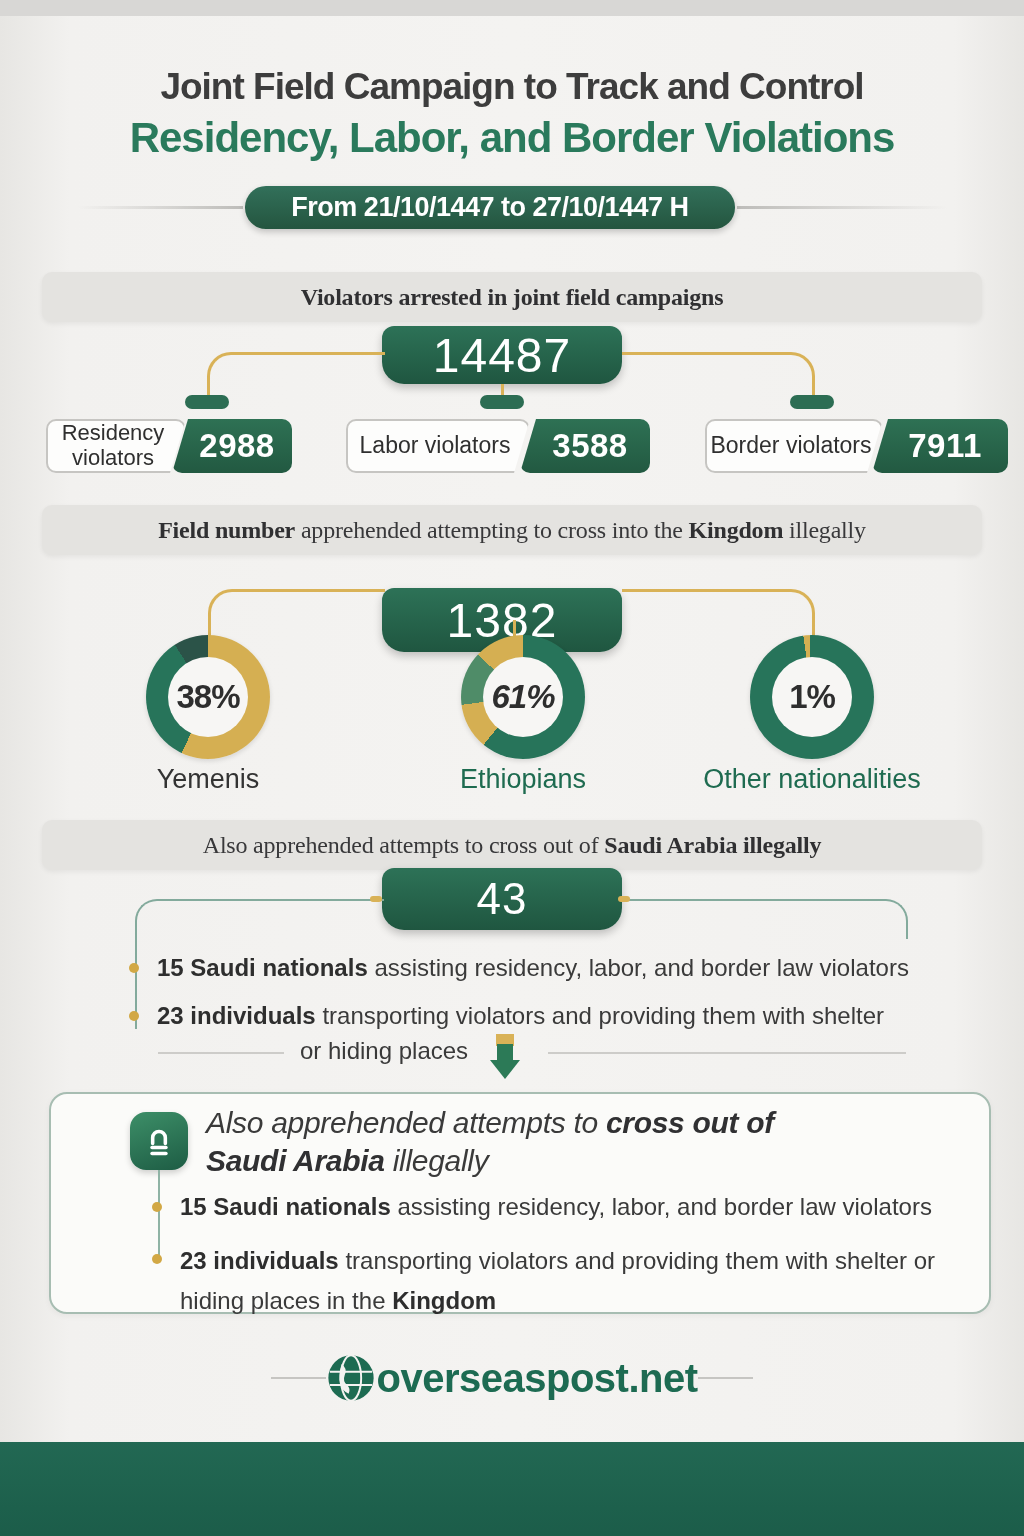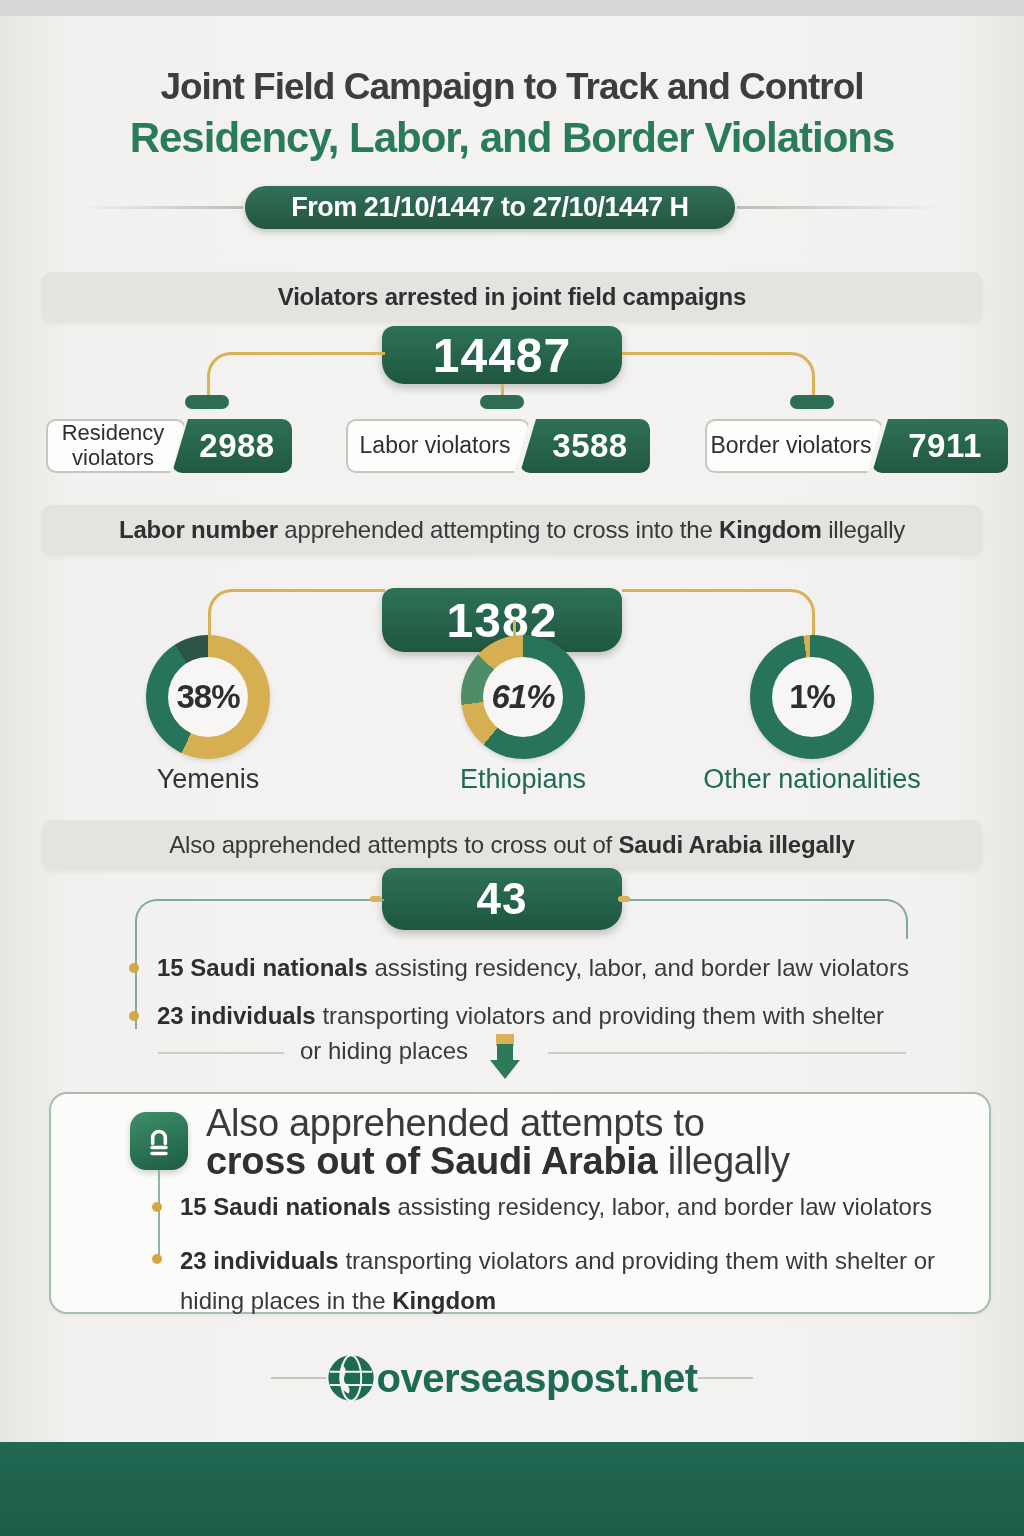--- a/index.html
+++ b/index.html
@@ -13,26 +13,26 @@
   .title2{position:absolute;top:98px;left:0;right:0;text-align:center;font-size:42px;font-weight:700;color:#2a7a5c;letter-spacing:-1px;}
   .date-pill{position:absolute;top:170px;left:245px;width:490px;height:43px;border-radius:21px;
     background:linear-gradient(180deg,#32705a,#24553f);color:#fff;font-weight:700;font-size:27px;
     display:flex;align-items:center;justify-content:center;box-shadow:0 3px 6px rgba(0,0,0,.2);letter-spacing:-0.5px;}
   .date-line{position:absolute;top:190px;height:3px;}
   .date-line.l{left:78px;width:165px;background:linear-gradient(90deg,rgba(180,179,176,0),#bdbcb9);}
   .date-line.r{left:737px;width:210px;background:linear-gradient(90deg,#bdbcb9,rgba(180,179,176,0));}
   
   .band{position:absolute;left:42px;width:940px;height:50px;background:#e4e3e0;border-radius:10px;
     display:flex;align-items:center;justify-content:center;font-size:24px;color:#38383a;
-    box-shadow:0 2px 5px rgba(0,0,0,.06);white-space:pre;letter-spacing:-0.2px;}
+    box-shadow:0 2px 5px rgba(0,0,0,.06);white-space:pre;letter-spacing:-0.2px;font-family:Liberation Serif, serif;}
   .band b{font-weight:700;color:#303032;}
   .band1{top:256px;} .band2{top:489px;} .band3{top:804px;}
   
   .total-box{position:absolute;left:382px;width:240px;background:linear-gradient(180deg,#2d7257,#1f5640);
-    border-radius:12px 12px 22px 22px;color:#fff;font-weight:700;display:flex;align-items:center;justify-content:center;
+    border-radius:12px 12px 22px 22px;color:#fff;font-weight:400;display:flex;align-items:center;justify-content:center;
     box-shadow:0 4px 9px rgba(0,0,0,.22);letter-spacing:1px;text-align:right;}
   .tb1{top:310px;height:58px;font-size:48px;}
   .tb2{top:572px;height:64px;font-size:48px;}
   .tb3{top:852px;height:62px;font-size:44px;}
   
   .conn{position:absolute;border:0 solid #d9b257;}
   .c1l{left:207px;top:336px;width:175px;height:43px;border-left-width:3px;border-top-width:3px;border-top-left-radius:24px;}
   .c1r{left:622px;top:336px;width:190px;height:43px;border-right-width:3px;border-top-width:3px;border-top-right-radius:24px;}
   .c2l{left:208px;top:573px;width:174px;height:46px;border-left-width:3px;border-top-width:3px;border-top-left-radius:24px;}
   .c2r{left:622px;top:573px;width:190px;height:46px;border-right-width:3px;border-top-width:3px;border-top-right-radius:24px;}
@@ -76,21 +76,21 @@
   .s3line2{position:absolute;left:300px;top:1021px;font-size:24px;color:#3a3a3a;}
   .hline{position:absolute;top:1036px;height:2px;background:#cdccc9;}
   .hl1{left:158px;width:126px;} .hl2{left:548px;width:358px;}
   .down-arrow{position:absolute;left:490px;top:1018px;}
   
   .callout{position:absolute;left:49px;top:1076px;width:942px;height:222px;background:#fbfbf9;
     border:2px solid #a7bdb2;border-radius:18px;box-shadow:0 2px 6px rgba(0,0,0,.05);box-sizing:border-box;}
   .co-icon{position:absolute;left:130px;top:1096px;width:58px;height:58px;border-radius:16px;
     background:linear-gradient(160deg,#3d8f68,#1d5c44);display:flex;align-items:center;justify-content:center;
     box-shadow:0 3px 6px rgba(0,0,0,.18);}
-  .co-heading{position:absolute;left:206px;top:1088px;width:600px;font-size:38px;line-height:38px;color:#3a3a3a;letter-spacing:-0.3px;}
+  .co-heading{position:absolute;left:206px;top:1088px;width:600px;font-size:30px;line-height:38px;color:#3a3a3a;letter-spacing:-0.3px;font-style:italic;}
   .co-heading b{font-weight:700;color:#303032;}
   .co-vline{position:absolute;left:158px;top:1154px;width:2px;height:92px;background:#8fb3a5;}
   .cod1{left:152px;top:1186px;} .cod2{left:152px;top:1238px;}
   .cob1{left:180px;top:1177px;} 
   .cob2{left:180px;top:1225px;width:775px;white-space:normal;line-height:40px;}
   
   .footer-row{position:absolute;left:0;right:0;top:1332px;height:60px;display:flex;align-items:center;justify-content:center;}
   .f-line{width:55px;height:2px;background:#c6c5c2;}
   .site{font-size:40px;font-weight:700;color:#1d6b52;letter-spacing:-0.5px;cursor:pointer;}
   .green-band{position:absolute;left:0;top:1426px;width:100%;height:110px;
@@ -117,21 +117,21 @@
   <div class="pill p2"></div>
   <div class="pill p3"></div>
 
   <div class="vlabel vl1">Residency violators</div>
   <div class="vnum vn1">2988</div>
   <div class="vlabel vl2">Labor violators</div>
   <div class="vnum vn2">3588</div>
   <div class="vlabel vl3">Border violators</div>
   <div class="vnum vn3">7911</div>
 
-  <div class="band band2"><b>Labor number</b><span> apprehended attempting to cross into the </span><b>Kingdom</b><span> illegally</span></div>
+  <div class="band band2"><b>Field number</b><span> apprehended attempting to cross into the </span><b>Kingdom</b><span> illegally</span></div>
 
   <div class="total-box tb2">1382</div>
   <div class="conn c2l"></div>
   <div class="conn c2r"></div>
   <div class="vline v2"></div>
 
   <div class="donut d1">
       <span class="pct">38%</span>
     </div>
   <div class="donut d2">

